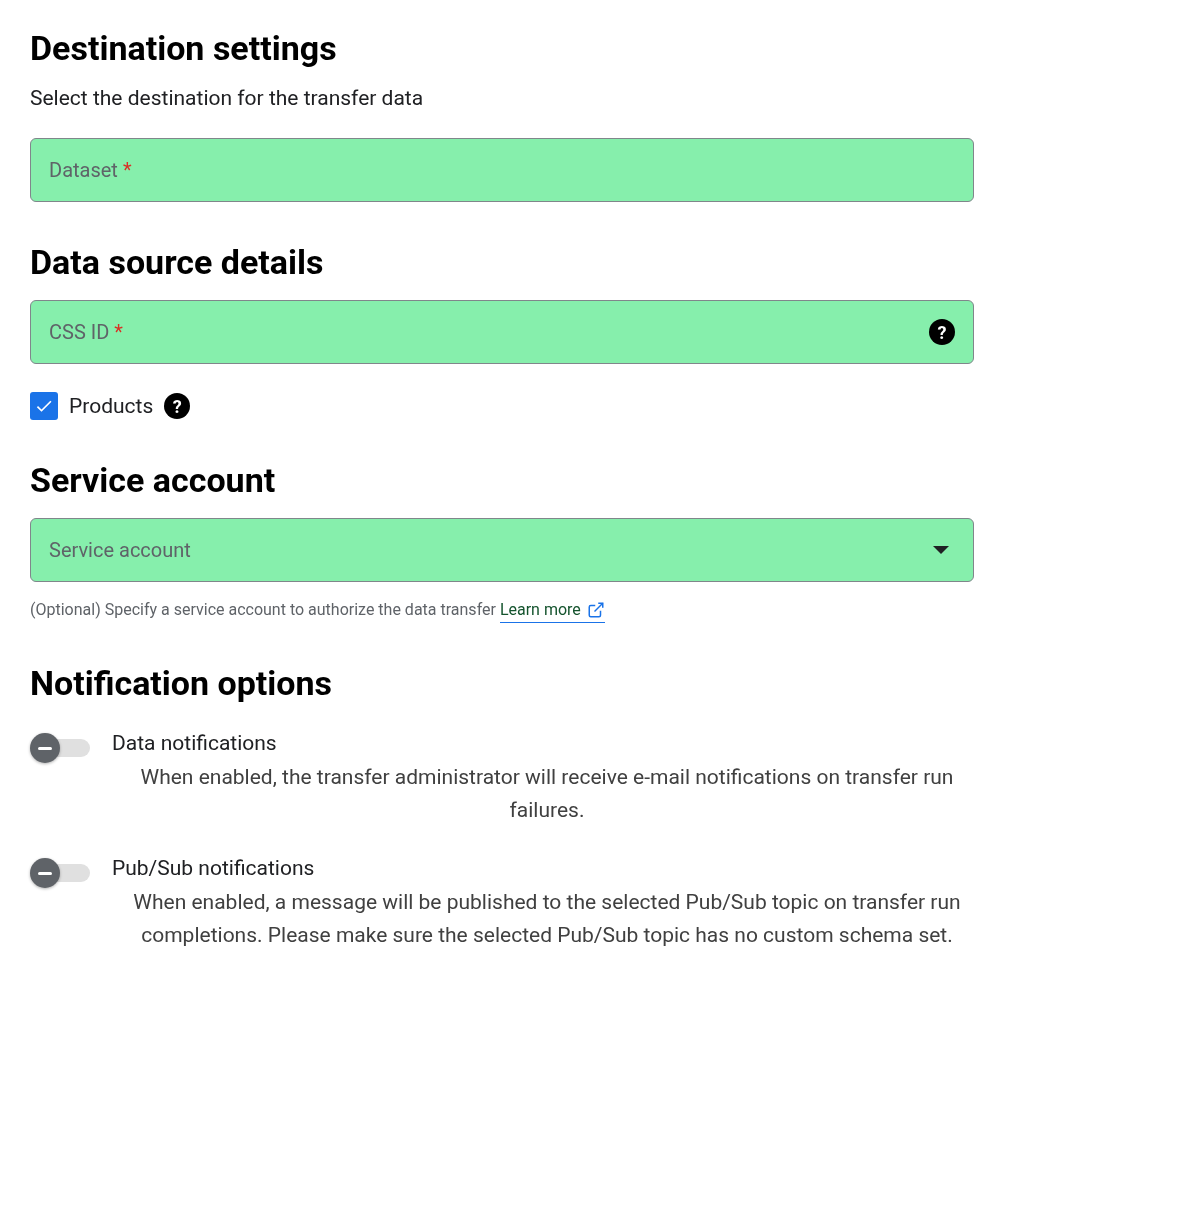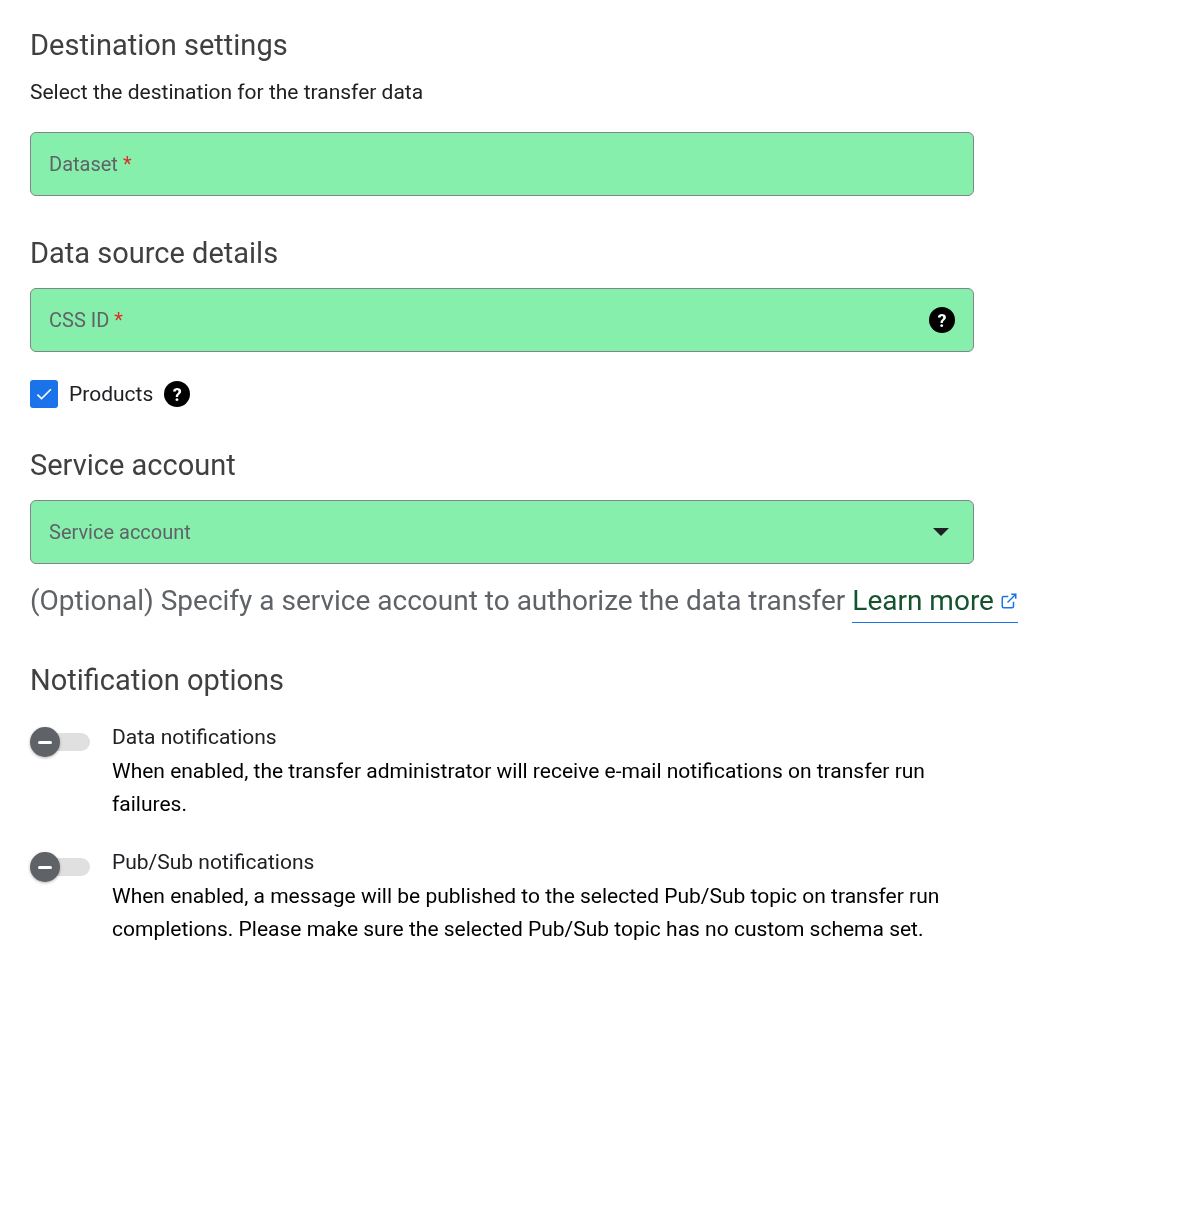--- a/index.html
+++ b/index.html
@@ -11,23 +11,23 @@
       font-family: 'Roboto', 'Helvetica Neue', Arial, sans-serif;
       background: #fff;
       padding: 28px 30px;
       width: 1180px;
       color: #202124;
     }
     .section {
       margin-bottom: 40px;
     }
     .section-title {
-      font-size: 29px;
-      font-weight: 400;
-      color: #404040;
+      font-size: 34px;
+      font-weight: 700;
+      color: #000000;
       margin-bottom: 18px;
     }
     .section-subtitle {
       font-size: 21px;
       color: #202124;
       margin-bottom: 28px;
     }
     .input-wrapper {
       position: relative;
       width: 944px;
@@ -88,21 +88,21 @@
     }
     .dropdown-arrow {
       width: 0;
       height: 0;
       border-left: 8px solid transparent;
       border-right: 8px solid transparent;
       border-top: 8px solid #202124;
       margin-right: 6px;
     }
     .helper-text {
-      font-size: 28px;
+      font-size: 16px;
       color: #5f6368;
       margin-top: 16px;
       line-height: 1.5;
     }
     .link {
       color: #14532d;
       text-decoration: none;
       border-bottom: 1px solid #1a73e8;
       cursor: pointer;
       display: inline-flex;
@@ -160,22 +160,23 @@
       flex: 1;
       max-width: 870px;
     }
     .toggle-title {
       font-size: 21px;
       color: #202124;
       margin-bottom: 6px;
     }
     .toggle-desc {
       font-size: 21px;
-      color: #000000;
+      color: #404040;
       line-height: 1.55;
+      text-align: center;
     }
   </style>
 </head>
 <body>
 
 <div class="section">
   <h2 class="section-title">Destination settings</h2>
   <p class="section-subtitle">Select the destination for the transfer data</p>
   <div class="input-wrapper">
     <span class="input-label">

